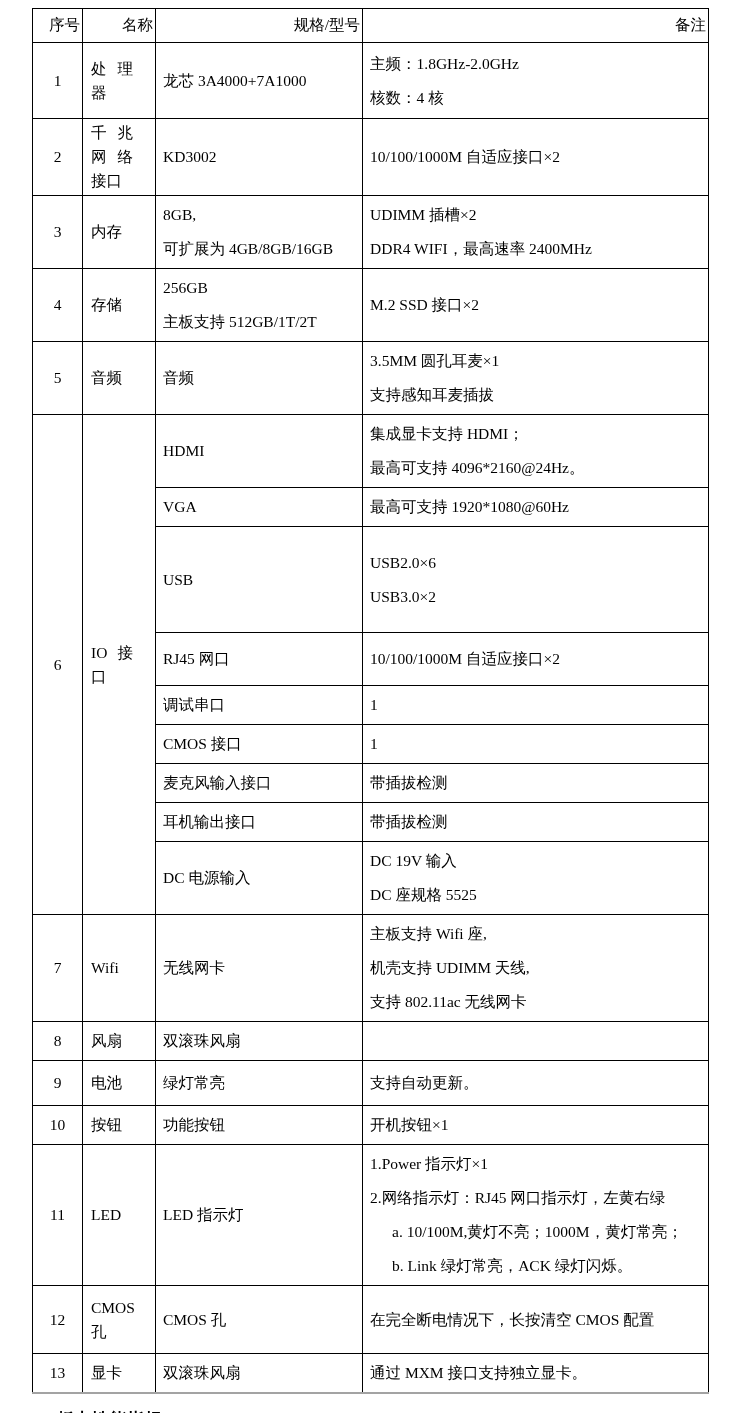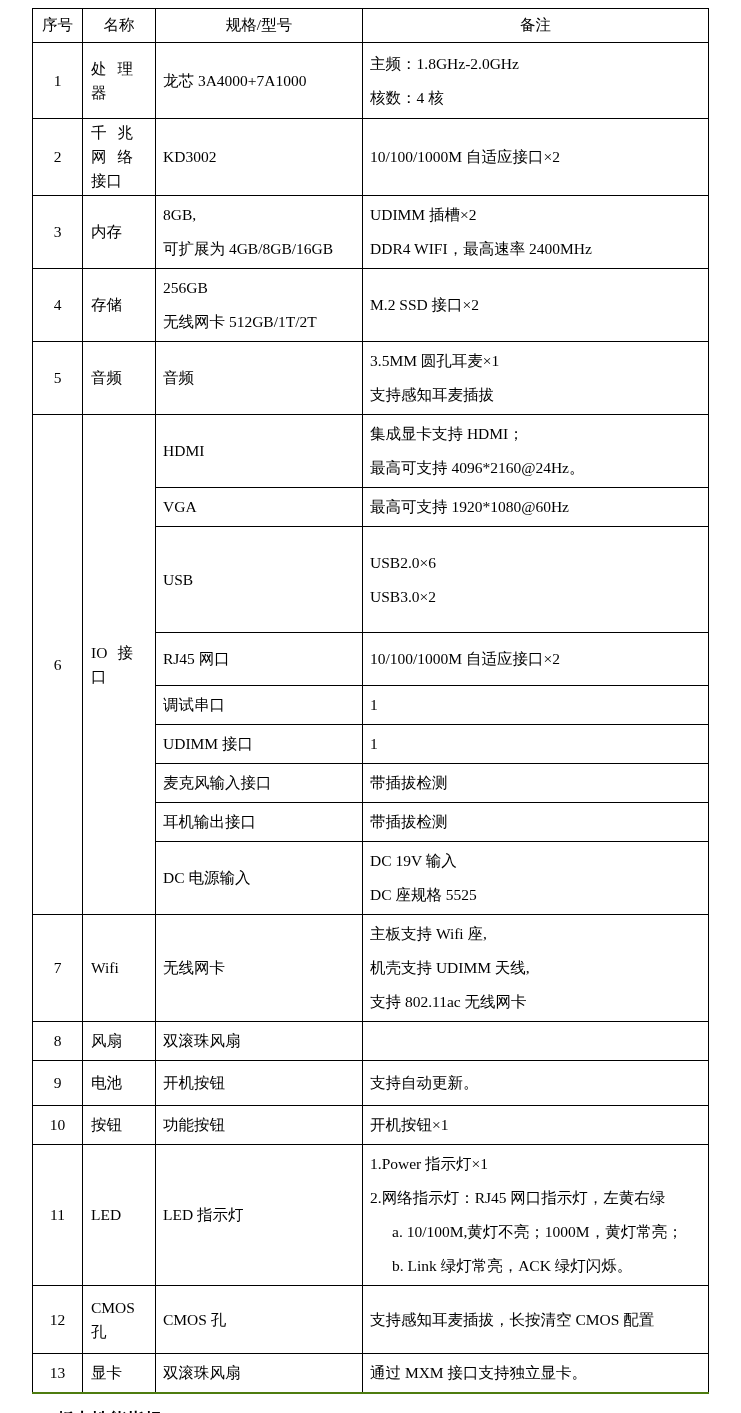--- a/index.html
+++ b/index.html
@@ -22,22 +22,22 @@
     margin: 8px 0 0 32px;
   }
   .spec-table th, .spec-table td {
     border: 1px solid #000000;
     font-size: 15.5px;
     font-weight: normal;
     padding: 2px 4px;
     vertical-align: middle;
     overflow: hidden;
   }
-  .spec-table tr.last-row td { border-bottom: 2px solid #4d7c0f; }
-  .spec-table th.hdr { text-align: center; font-size: 15.5px; padding: 4px 2px; }
+  .spec-table tr.last-row td { border-bottom: 2px solid #a3a3a3; }
+  .spec-table th.hdr { text-align: right; font-size: 15.5px; padding: 4px 2px; }
   td.no-cell { text-align: center; }
   td.name-cell {
     padding-left: 8px; padding-right: 22px;
     text-align: justify;
     line-height: 24px;
   }
   td.spec-cell, td.note-cell {
     padding-left: 7px; padding-right: 4px;
     line-height: 34px;
   }
@@ -104,21 +104,21 @@
           <div class="line">UDIMM 插槽×2</div>
           <div class="line">DDR4 WIFI，最高速率 2400MHz</div>
         </td>
       </tr>
 
       <tr style="height:67px">
         <td class="no-cell">4</td>
         <td class="name-cell">存储</td>
         <td class="spec-cell">
           <div class="line">256GB</div>
-          <div class="line">无线网卡 512GB/1T/2T</div>
+          <div class="line">主板支持 512GB/1T/2T</div>
         </td>
         <td class="note-cell">
           <div class="line">M.2 SSD 接口×2</div>
         </td>
       </tr>
 
       <tr style="height:67px">
         <td class="no-cell">5</td>
         <td class="name-cell">音频</td>
         <td class="spec-cell">
@@ -169,21 +169,21 @@
       <tr style="height:32px">
         <td class="spec-cell">
           <div class="line">调试串口</div>
         </td>
         <td class="note-cell">
           <div class="line">1</div>
         </td>
       </tr>
       <tr style="height:35px">
         <td class="spec-cell">
-          <div class="line">UDIMM 接口</div>
+          <div class="line">CMOS 接口</div>
         </td>
         <td class="note-cell">
           <div class="line">1</div>
         </td>
       </tr>
       <tr style="height:34px">
         <td class="spec-cell">
           <div class="line">麦克风输入接口</div>
         </td>
         <td class="note-cell">
@@ -227,21 +227,21 @@
         <td class="spec-cell">
           <div class="line">双滚珠风扇</div>
         </td>
         <td class="note-cell"></td>
       </tr>
 
       <tr style="height:45px">
         <td class="no-cell">9</td>
         <td class="name-cell">电池</td>
         <td class="spec-cell">
-          <div class="line">开机按钮</div>
+          <div class="line">绿灯常亮</div>
         </td>
         <td class="note-cell">
           <div class="line">支持自动更新。</div>
         </td>
       </tr>
 
       <tr style="height:35px">
         <td class="no-cell">10</td>
         <td class="name-cell">按钮</td>
         <td class="spec-cell">
@@ -266,21 +266,21 @@
         </td>
       </tr>
 
       <tr style="height:68px">
         <td class="no-cell">12</td>
         <td class="name-cell">CMOS 孔</td>
         <td class="spec-cell">
           <div class="line">CMOS 孔</div>
         </td>
         <td class="note-cell">
-          <div class="line">支持感知耳麦插拔，长按清空 CMOS 配置</div>
+          <div class="line">在完全断电情况下，长按清空 CMOS 配置</div>
         </td>
       </tr>
 
       <tr class="last-row" style="height:39px">
         <td class="no-cell">13</td>
         <td class="name-cell">显卡</td>
         <td class="spec-cell">
           <div class="line">双滚珠风扇</div>
         </td>
         <td class="note-cell">

